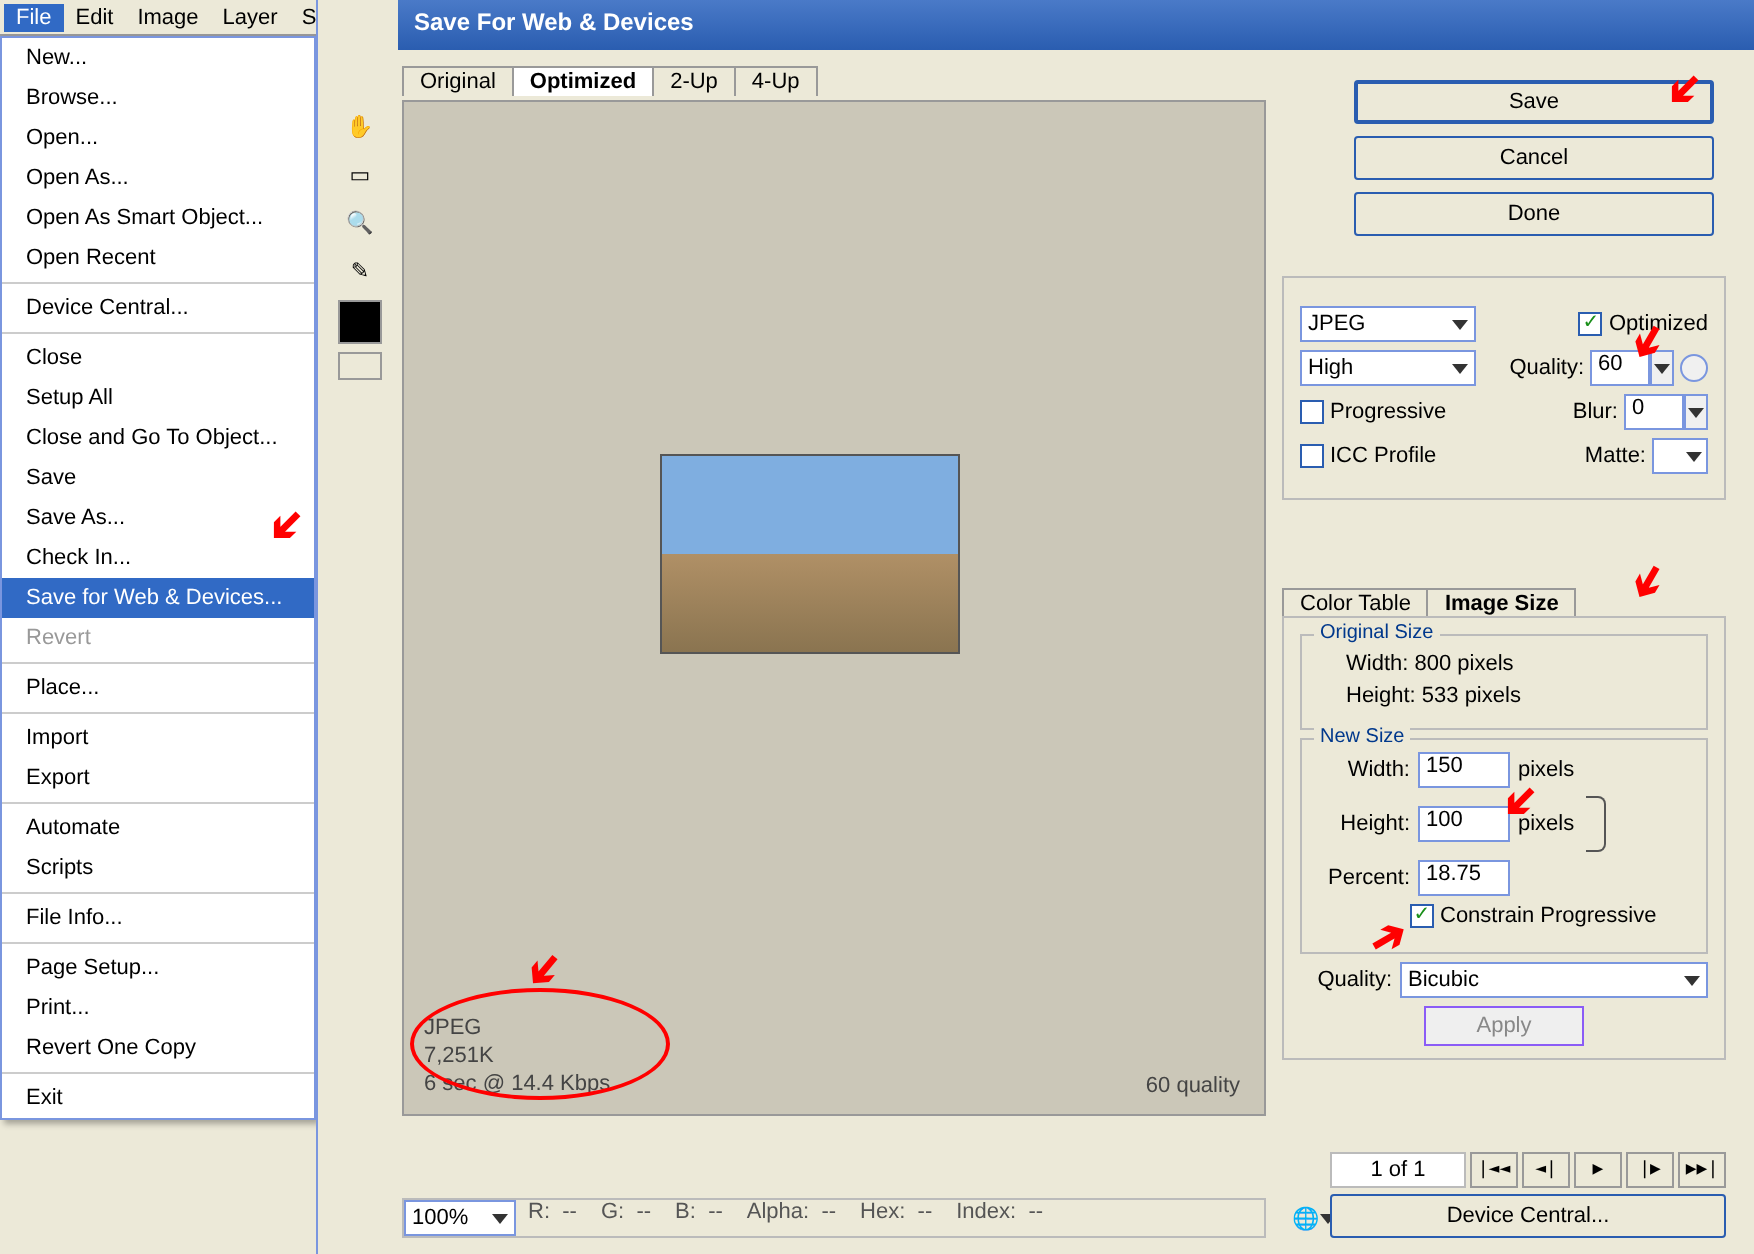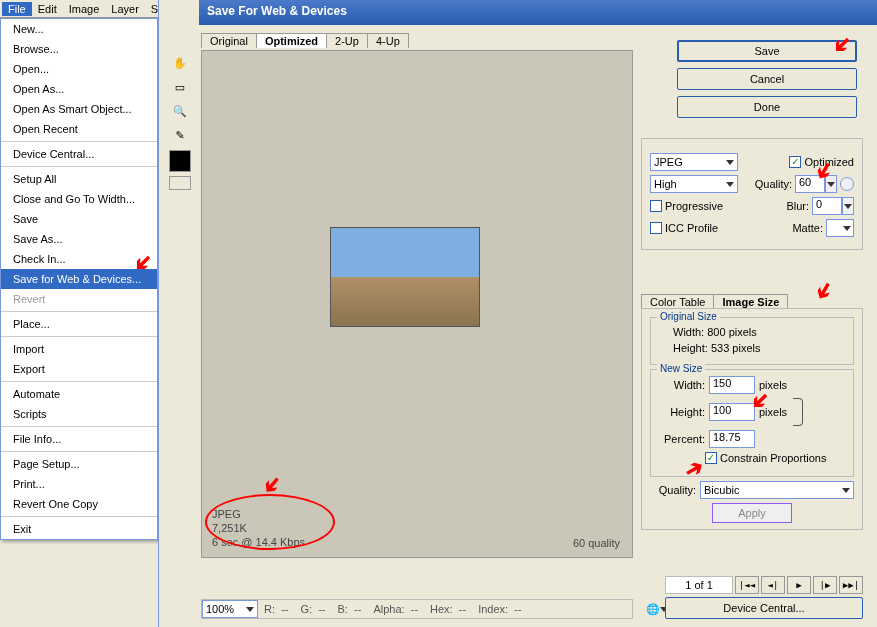--- a/index.html
+++ b/index.html
@@ -34,21 +34,21 @@
   
   
   .preview { position:absolute; top:50px; left:42px; width:432px; height:508px; background:#cbc7b8; border:1px solid #999; }
   .thumb { position:absolute; top:176px; left:128px; width:150px; height:100px;
            background:linear-gradient(#7faee0 0%, #7faee0 50%, #b09066 50%, #8a7450 100%);
            border:1px solid #555; }
   .info { position:absolute; bottom:8px; left:10px; line-height:14px; color:#444; }
   .qual { position:absolute; bottom:8px; right:12px; color:#444; }
   
   
-  .readout { position:absolute; bottom:8px; left:42px; width:432px; height:20px; display:flex; align-items:center; background:#ece9d8; border:1px solid #bbb; font-size:10px; }
+  .readout { position:absolute; bottom:8px; left:42px; width:432px; height:20px; display:flex; align-items:flex-start; background:#ece9d8; border:1px solid #bbb; font-size:10px; }
   .readout .combo { width:56px; height:18px; border:1px solid #7a96df; background:#fff; text-align:left; padding:0 3px; display:flex; align-items:center; justify-content:space-between; }
   .readout span.ro { padding:0 6px; color:#555; }
   .arrowdown { width:0;height:0;border-left:4px solid transparent;border-right:4px solid transparent;border-top:5px solid #333; display:inline-block; }
   
   
   .rbtns { position:absolute; top:40px; right:20px; width:180px; }
   .bigbtn { width:180px; height:22px; margin-bottom:6px; border:1px solid #2a5db0; background:#ece9d8; text-align:center; display:flex; align-items:center; justify-content:center; border-radius:2px; }
   .bigbtn.primary { border:2px solid #2a5db0; }
   
   
@@ -101,22 +101,23 @@
 <div class="filemenu">
   <div class="fm-item">New...</div>
   <div class="fm-item">Browse...</div>
   <div class="fm-item">Open...</div>
   <div class="fm-item">Open As...</div>
   <div class="fm-item">Open As Smart Object...</div>
   <div class="fm-item">Open Recent</div>
   <div class="fm-sep"></div>
   <div class="fm-item">Device Central...</div>
   <div class="fm-sep"></div>
+  <div class="fm-item">Close</div>
   <div class="fm-item">Setup All</div>
-  <div class="fm-item">Close and Go To Width...</div>
+  <div class="fm-item">Close and Go To Object...</div>
   <div class="fm-item">Save</div>
   <div class="fm-item">Save As...</div>
   <div class="fm-item">Check In...</div>
   <div class="fm-item fm-sel">Save for Web &amp; Devices...</div>
   <div class="fm-item fm-disabled">Revert</div>
   <div class="fm-sep"></div>
   <div class="fm-item">Place...</div>
   <div class="fm-sep"></div>
   <div class="fm-item">Import</div>
   <div class="fm-item">Export</div>
@@ -269,21 +270,21 @@
         <div class="inp" style="margin:0 4px;">100</div>
         <span>pixels</span>
         <span class="linkicon" style="margin-left:6px;"></span>
       </div>
       <div class="row">
         <span style="width:46px; text-align:right;">Percent:</span>
         <div class="inp" style="margin:0 4px;">18.75</div>
       </div>
       <div class="row" style="padding-left:46px;">
         <span class="chk">✓</span>
-        <span>Constrain Proportions</span>
+        <span>Constrain Progressive</span>
       </div>
     </div>
     <div class="row">
       <span style="width:46px; text-align:right;">Quality:</span>
       <div class="sel" style="flex:1; margin-left:4px;">
           <span>Bicubic</span>
           <span class="arrowdown"></span>
         </div>
     </div>
     <div class="applybtn">Apply</div>

